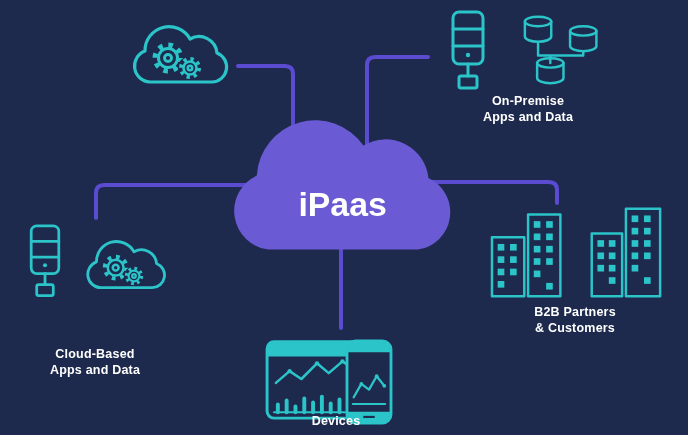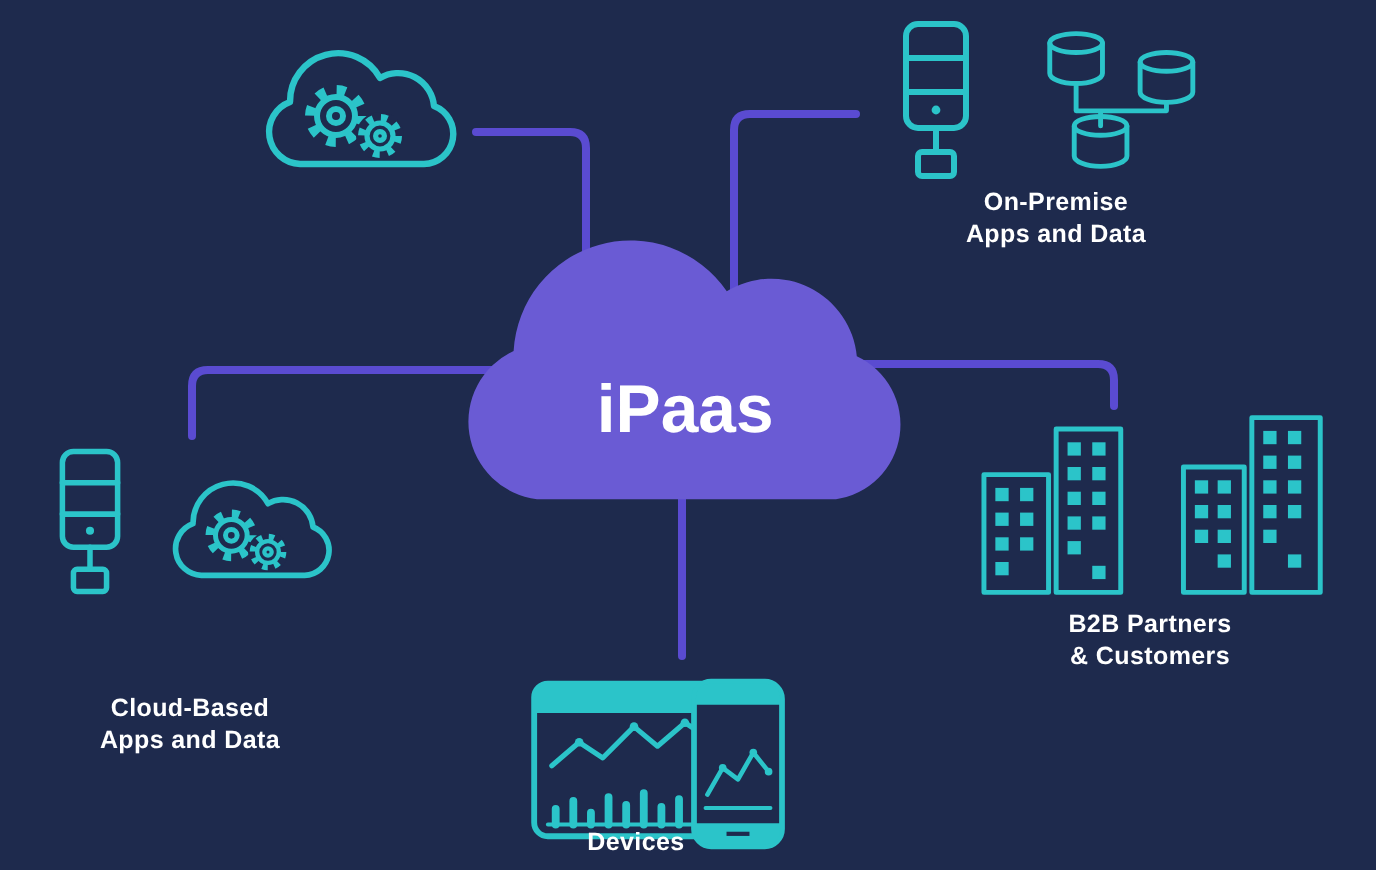--- a/index.html
+++ b/index.html
@@ -159,15 +159,15 @@
     <path d="M 4,77 H 48 V 80 Q 48,88 40,88 H 12 Q 4,88 4,80 Z" fill="#2bc4c9" stroke="none"></path>
     <line x1="20" y1="82.5" x2="32" y2="82.5" stroke="#1e2a4d" stroke-width="2.2"></line>
     <polyline class="tl" stroke-width="2.4" points="10,62 18,48 26,54 34,40 42,50"></polyline>
     <g fill="#2bc4c9" stroke="none">
       <circle cx="18" cy="48" r="2"></circle>
         <circle cx="34" cy="40" r="2"></circle>
         <circle cx="42" cy="50" r="2"></circle>
     </g>
     <line class="tl" stroke-width="2" x1="9" y1="69" x2="43" y2="69"></line>
   </svg>
-  <div class="abs label" style="left:258px;top:414px;width:120px;">Devices</div>
+  <div class="abs label" style="left:276px;top:414px;width:120px;">Devices</div>
 
 </div>
 
 </body></html>

